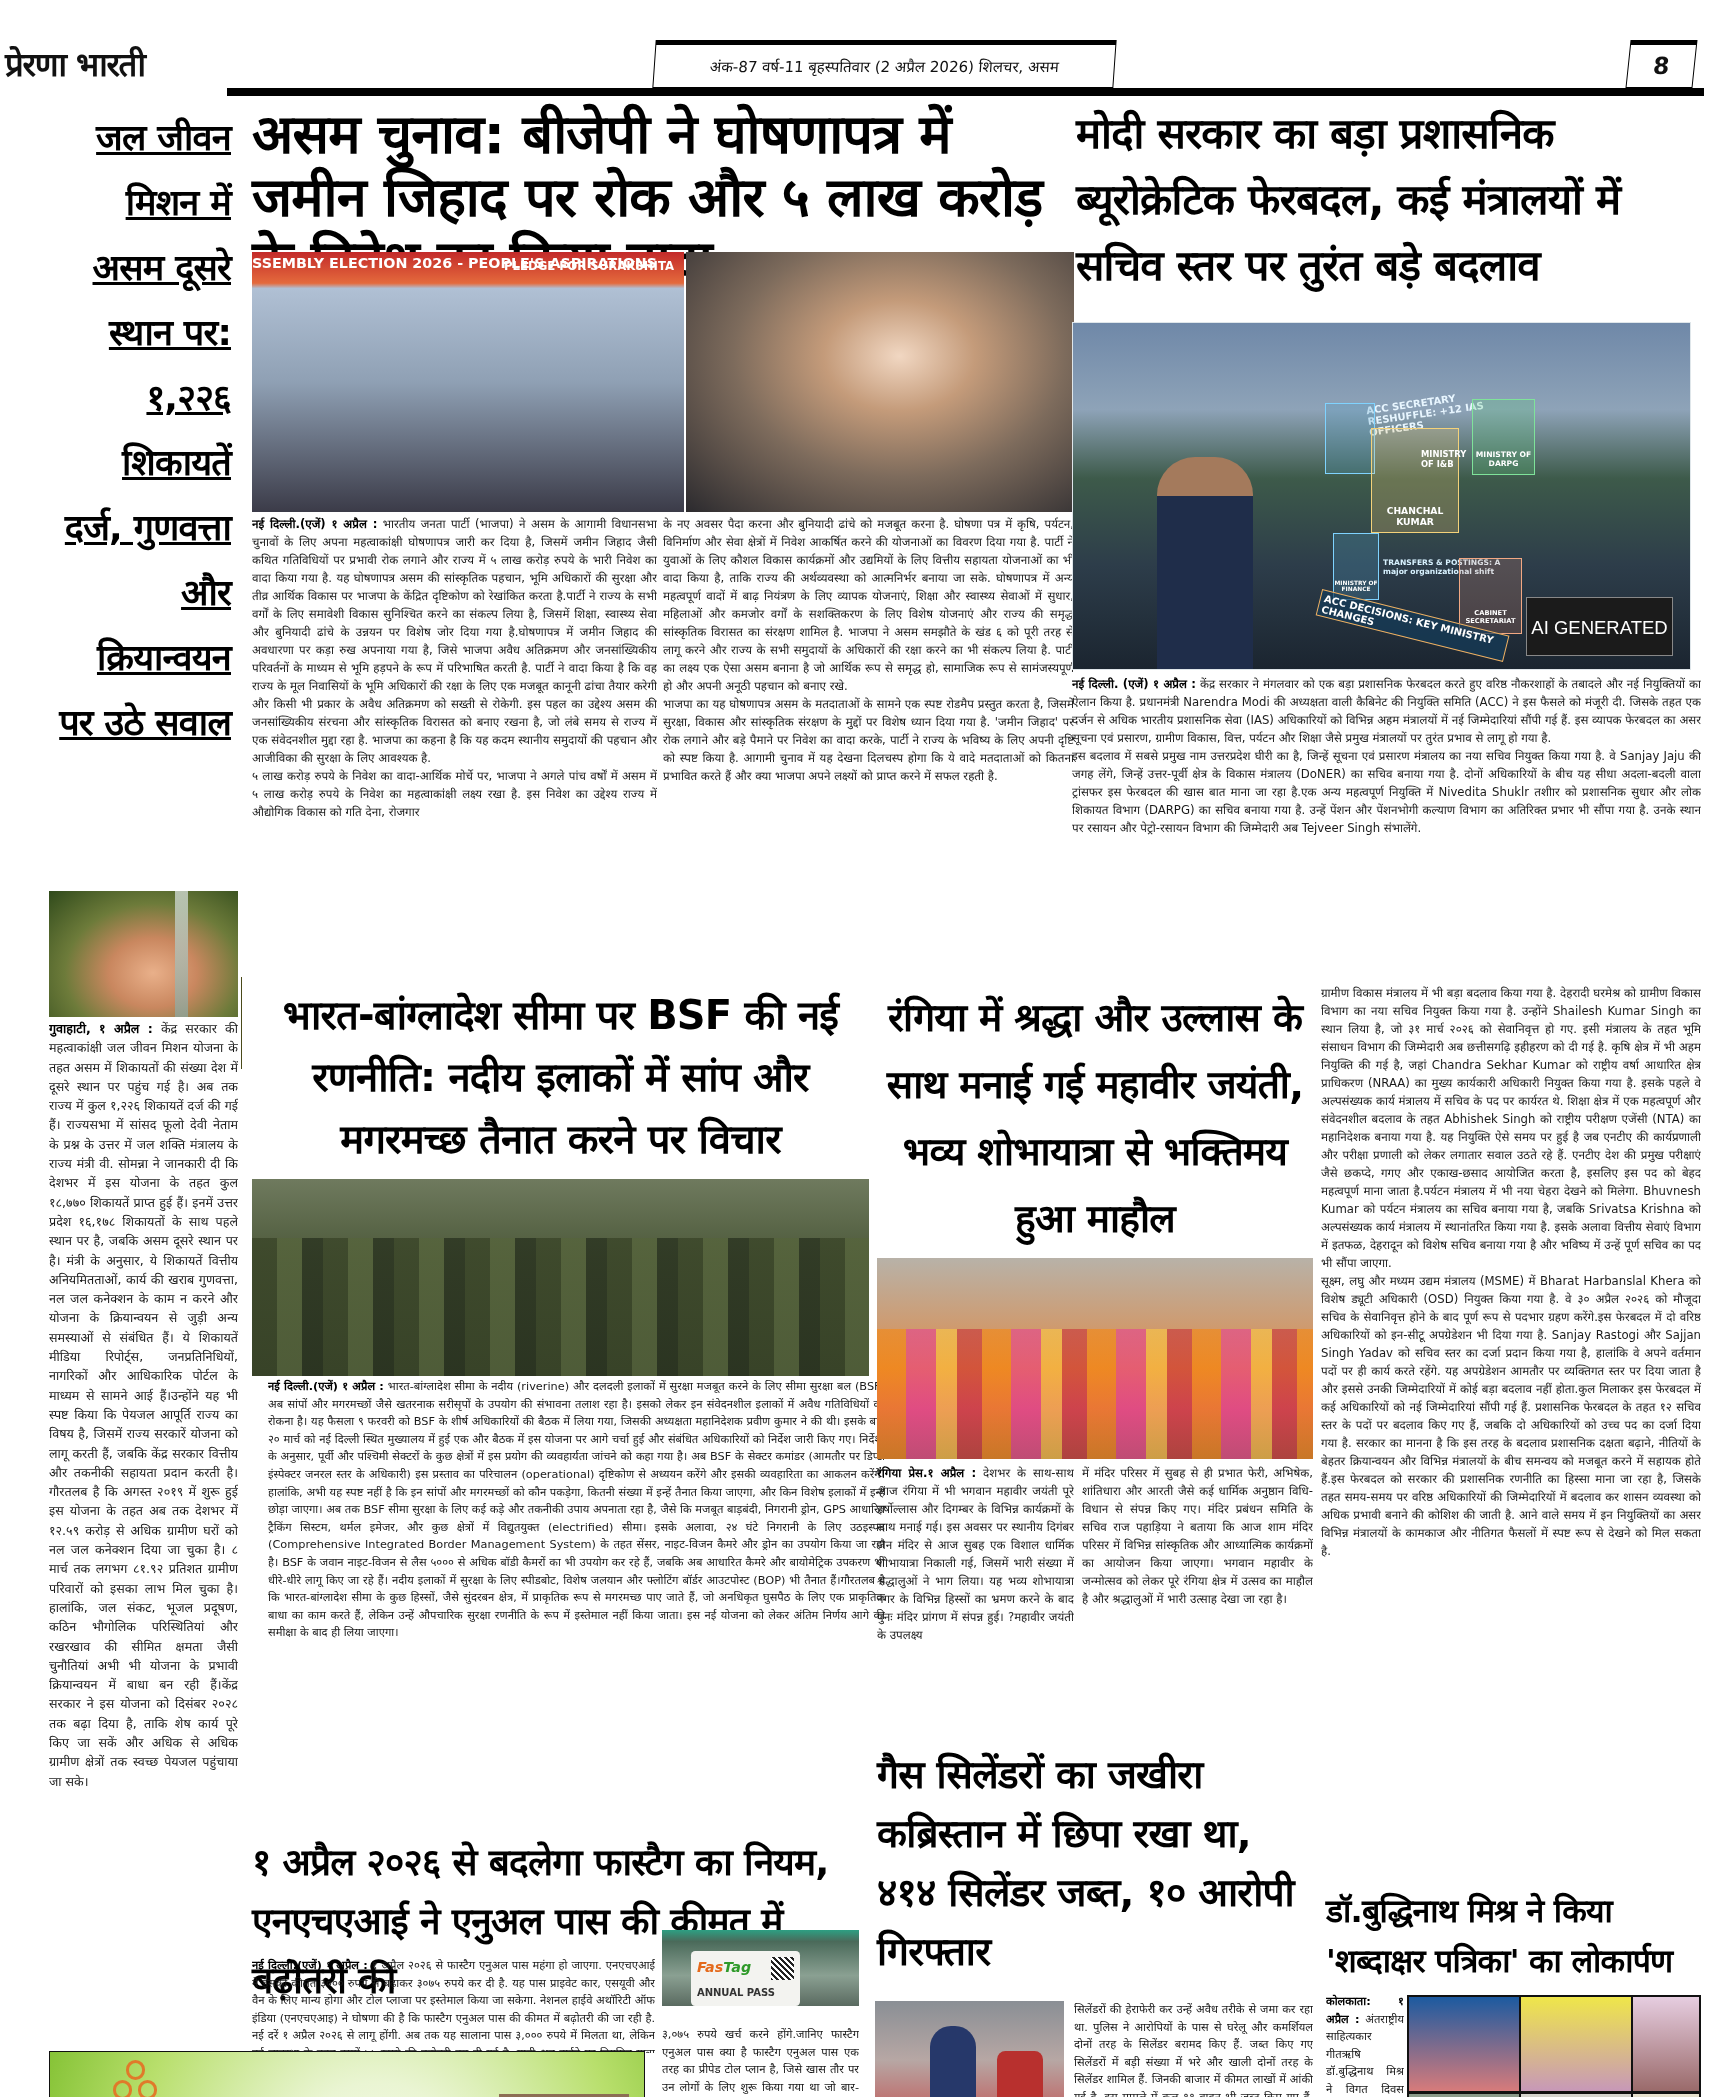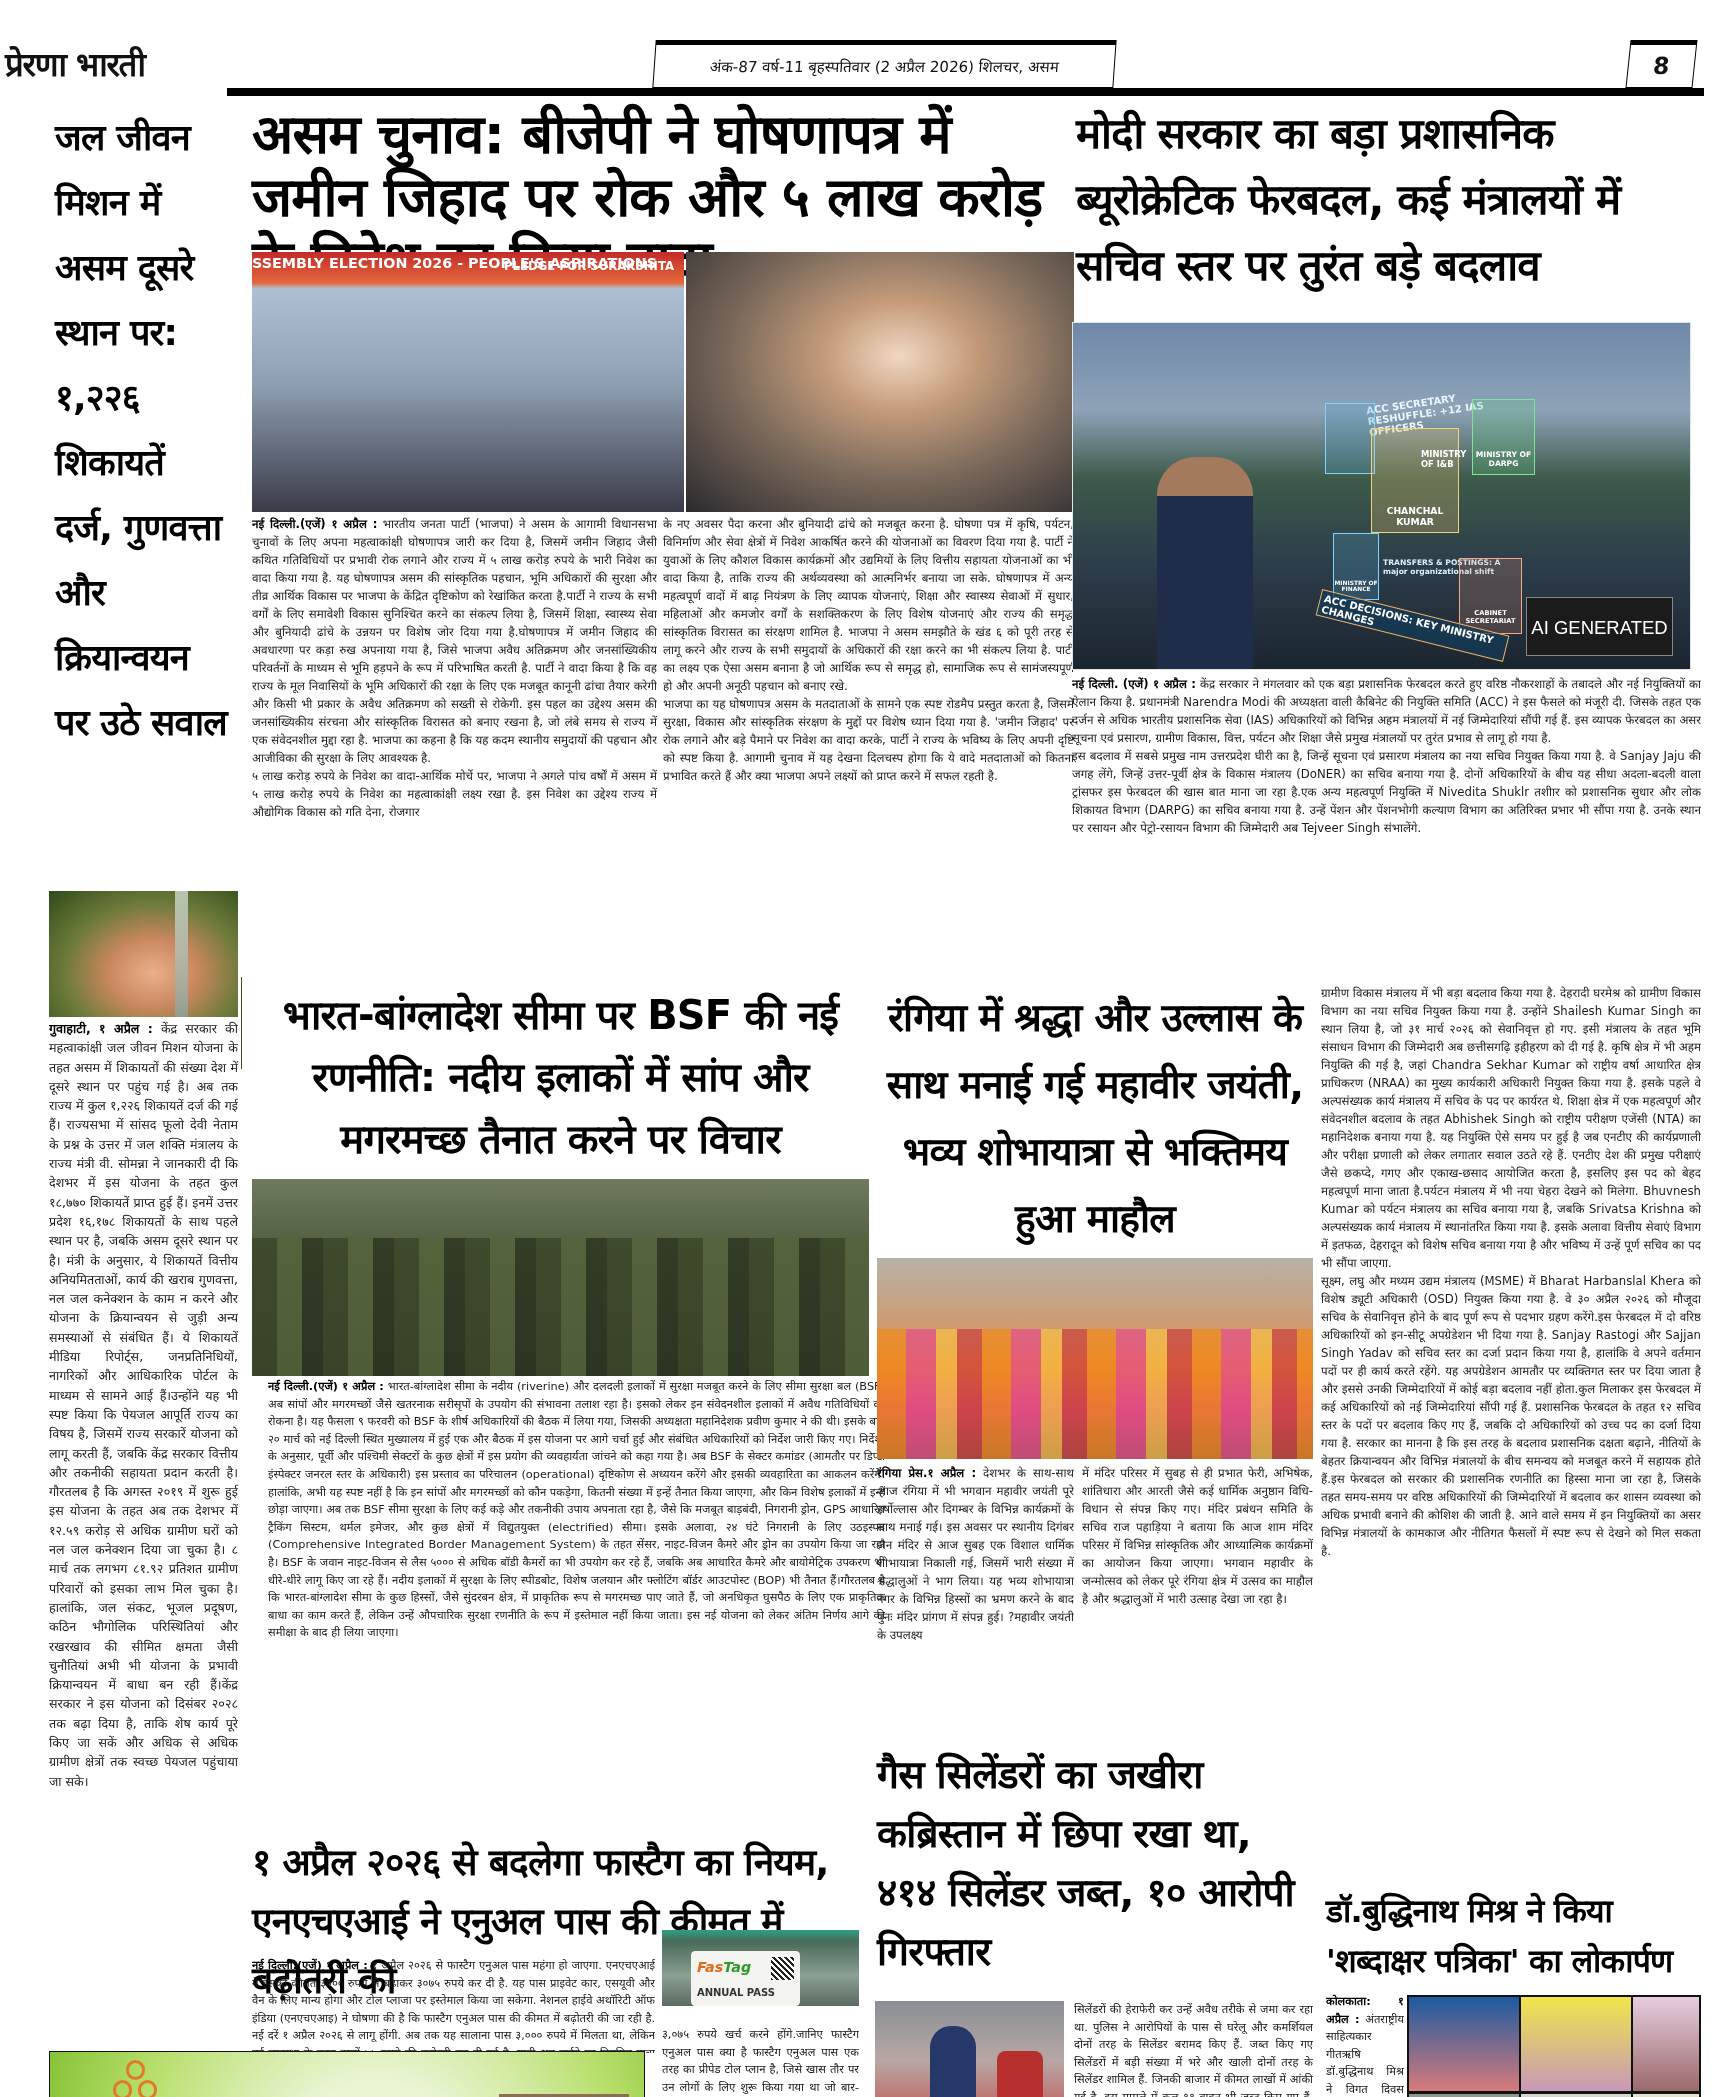--- a/index.html
+++ b/index.html
@@ -20,21 +20,21 @@
 
 <div class="abs masthead-title" style="left:5px;top:42px;width:235px;height:46px;line-height:46px;">प्रेरणा भारती</div>
 <div class="abs issue-box" style="left:654px;top:40px;width:461px;height:48px;">
   <span>अंक-87  वर्ष-11  बृहस्पतिवार (2 अप्रैल 2026) शिलचर, असम</span>
 </div>
 <div class="abs page-box" style="left:1628px;top:40px;width:67px;height:48px;">
   <span>8</span>
 </div>
 <div class="abs rule" style="left:227px;top:88px;width:1477px;height:7.6px;"></div>
 
-<div class="abs hl" style="left:55px;top:105px;width:176px;font-size:36px;line-height:65px;text-align:left;font-weight:900;">जल जीवन मिशन में असम दूसरे स्थान पर: १,२२६ शिकायतें दर्ज, गुणवत्ता और क्रियान्वयन पर उठे सवाल</div>
+<div class="abs hl" style="left:55px;top:105px;width:176px;font-size:36px;line-height:65px;text-align:right;font-weight:900;text-decoration:underline;">जल जीवन मिशन में असम दूसरे स्थान पर: १,२२६ शिकायतें दर्ज, गुणवत्ता और क्रियान्वयन पर उठे सवाल</div>
 <div class="abs img" style="left:49px;top:891px;width:189px;height:126px;background:radial-gradient(ellipse at 55% 65%,#e9b08a 0%,#c9875f 30%,#6d7b3a 60%,#2f4a1b 100%);">
   <div style="position:absolute;left:126px;top:0;width:12.6px;height:126px;background:linear-gradient(#cfd8d0,#8ea49a);opacity:.8"></div>
 </div>
 <div class="abs body" style="left:49px;top:1019px;width:189px;height:1011px;">
   <b>गुवाहाटी, १ अप्रैल :</b>
   <span>केंद्र सरकार की महत्वाकांक्षी जल जीवन मिशन योजना के तहत असम में शिकायतों की संख्या देश में दूसरे स्थान पर पहुंच गई है। अब तक राज्य में कुल १,२२६ शिकायतें दर्ज की गई हैं। राज्यसभा में सांसद फूलो देवी नेताम के प्रश्न के उत्तर में जल शक्ति मंत्रालय के राज्य मंत्री वी. सोमन्ना ने जानकारी दी कि देशभर में इस योजना के तहत कुल १८,७७० शिकायतें प्राप्त हुई हैं। इनमें उत्तर प्रदेश १६,१७८ शिकायतों के साथ पहले स्थान पर है, जबकि असम दूसरे स्थान पर है। मंत्री के अनुसार, ये शिकायतें वित्तीय अनियमितताओं, कार्य की खराब गुणवत्ता, नल जल कनेक्शन के काम न करने और योजना के क्रियान्वयन से जुड़ी अन्य समस्याओं से संबंधित हैं। ये शिकायतें मीडिया रिपोर्ट्स, जनप्रतिनिधियों, नागरिकों और आधिकारिक पोर्टल के माध्यम से सामने आई हैं।उन्होंने यह भी स्पष्ट किया कि पेयजल आपूर्ति राज्य का विषय है, जिसमें राज्य सरकारें योजना को लागू करती हैं, जबकि केंद्र सरकार वित्तीय और तकनीकी सहायता प्रदान करती है।गौरतलब है कि अगस्त २०१९ में शुरू हुई इस योजना के तहत अब तक देशभर में १२.५९ करोड़ से अधिक ग्रामीण घरों को नल जल कनेक्शन दिया जा चुका है। ८ मार्च तक लगभग ८१.९२ प्रतिशत ग्रामीण परिवारों को इसका लाभ मिल चुका है। हालांकि, जल संकट, भूजल प्रदूषण, कठिन भौगोलिक परिस्थितियां और रखरखाव की सीमित क्षमता जैसी चुनौतियां अभी भी योजना के प्रभावी क्रियान्वयन में बाधा बन रही हैं।केंद्र सरकार ने इस योजना को दिसंबर २०२८ तक बढ़ा दिया है, ताकि शेष कार्य पूरे किए जा सकें और अधिक से अधिक ग्रामीण क्षेत्रों तक स्वच्छ पेयजल पहुंचाया जा सके।</span>
 </div>
 
 <div class="abs" style="left:241px;top:977px;width:1.3px;height:92px;background:#4a4a1a"></div>
 

